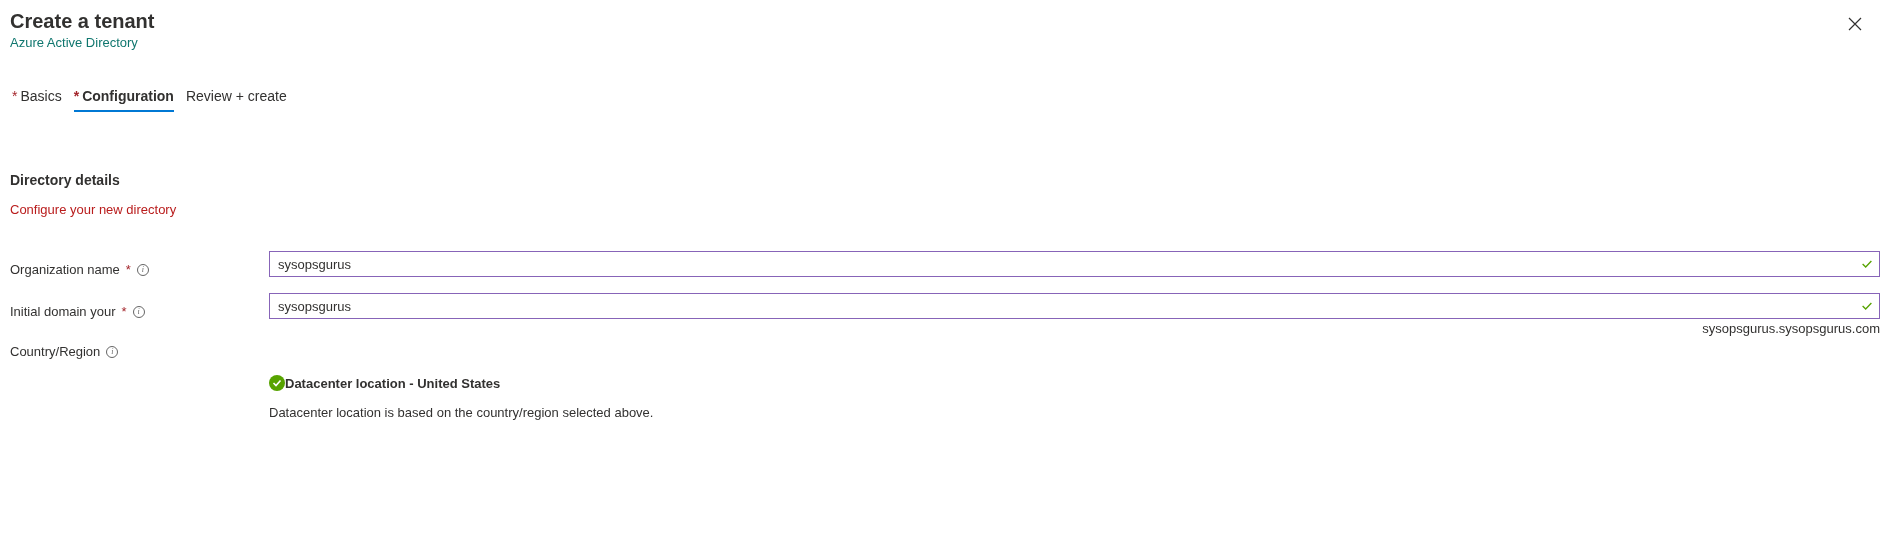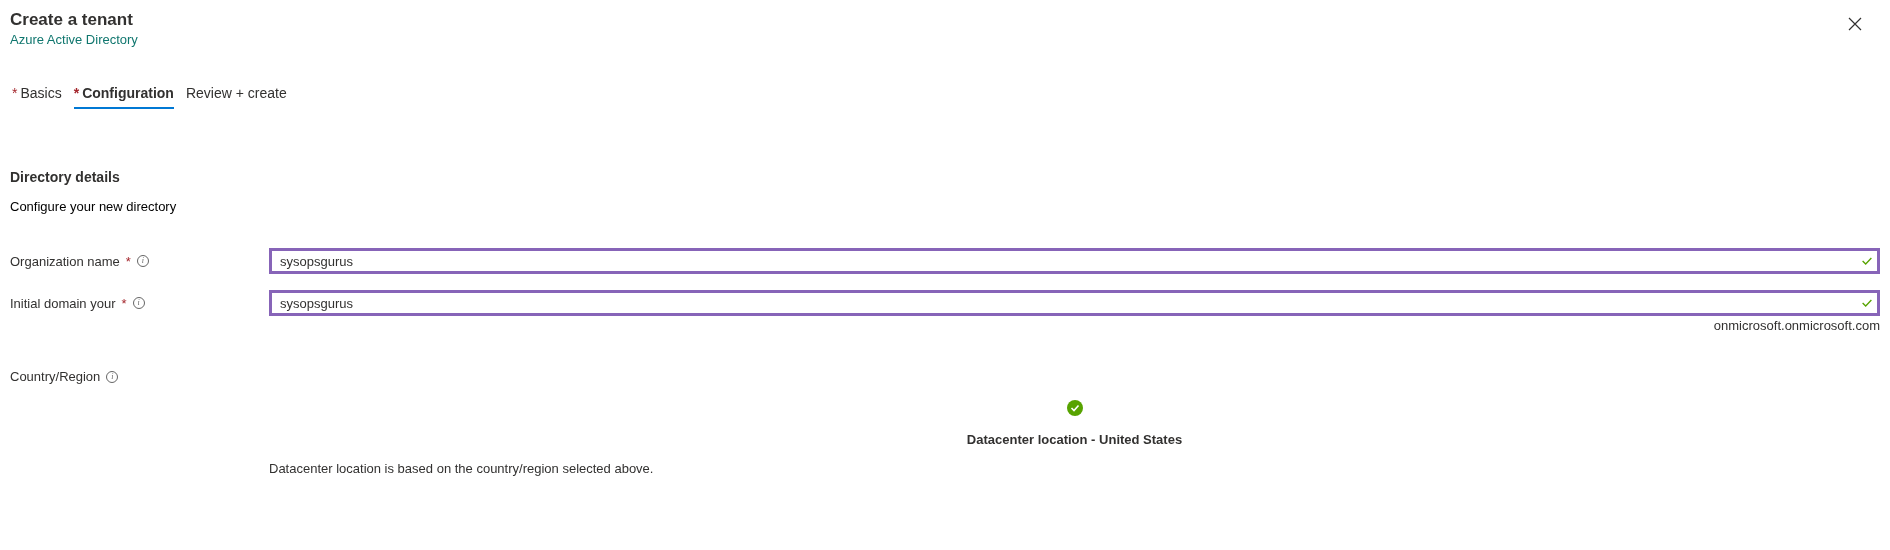--- a/index.html
+++ b/index.html
@@ -9,21 +9,21 @@
       color: #323130;
       padding: 10px 10px 10px 10px;
       width: 1890px;
     }
     .header-row {
       display: flex;
       justify-content: space-between;
       align-items: flex-start;
     }
     .title {
-      font-size: 17px;
+      font-size: 20px;
       font-weight: 600;
       color: #323130;
     }
     .subtitle {
       font-size: 13px;
       color: #0f766e;
       margin-top: 2px;
     }
     .close-btn {
       font-size: 20px;
@@ -61,29 +61,29 @@
       height: 2px;
       background: #0078d4;
     }
     .section-title {
       font-size: 14px;
       font-weight: 600;
       margin-top: 60px;
     }
     .section-desc {
       font-size: 13px;
-      color: #000000;
+      color: #b91c1c;
       margin-top: 14px;
     }
     .form {
       margin-top: 34px;
     }
     .form-row {
       display: flex;
-      align-items: center;
+      align-items: flex-end;
       margin-bottom: 16px;
     }
     .label-col {
       width: 259px;
       display: flex;
       align-items: center;
       gap: 6px;
       font-size: 13px;
       color: #323130;
     }
@@ -104,21 +104,21 @@
       font-family: Georgia, serif;
       line-height: 1;
     }
     .input-col {
       flex: 1;
       position: relative;
     }
     .text-input, .select-input {
       width: 100%;
       height: 26px;
-      border: 3px solid #701a75;
+      border: 1px solid #701a75;
       padding: 0 28px 0 8px;
       font-size: 13px;
       color: #323130;
       outline: none;
       background: #fff;
       font-family: inherit;
     }
     .text-input.validated {
       border-color: #8764b8;
     }
@@ -141,29 +141,28 @@
       transform: translateY(-50%);
       pointer-events: none;
     }
     .helper-right {
       text-align: right;
       font-size: 13px;
       color: #323130;
       margin-top: 2px;
     }
     .country-row {
-      margin-top: 36px;
+      margin-top: 8px;
     }
     .datacenter-row {
       display: flex;
       align-items: center;
-      gap: 16px;
+      gap: 0;
       margin-top: 14px;
       margin-left: 259px;
-      flex-direction: column;
     }
     .success-badge {
       width: 16px;
       height: 16px;
       flex-shrink: 0;
     }
     .datacenter-label {
       font-size: 13px;
       font-weight: 600;
       color: #323130;
@@ -220,21 +219,21 @@
       <span class="req">*</span>
       <span class="info-icon">i</span>
     </div>
     <div class="input-col">
       <input type="text" class="text-input validated" value="sysopsgurus" style="">
       <svg class="check-mark" viewBox="0 0 16 16">
           <path d="M3 8 L6.5 11.5 L13 4.5" stroke="#57a300" stroke-width="1.5" fill="none"></path>
         </svg>
     </div>
   </div>
-  <div class="helper-right">onmicrosoft.onmicrosoft.com</div>
+  <div class="helper-right">sysopsgurus.sysopsgurus.com</div>
 
   <div class="form-row country-row">
     <div class="label-col">
       <span>Country/Region</span>
       <span class="info-icon">i</span>
     </div>
   </div>
 </div>
 
 <div class="datacenter-row">

